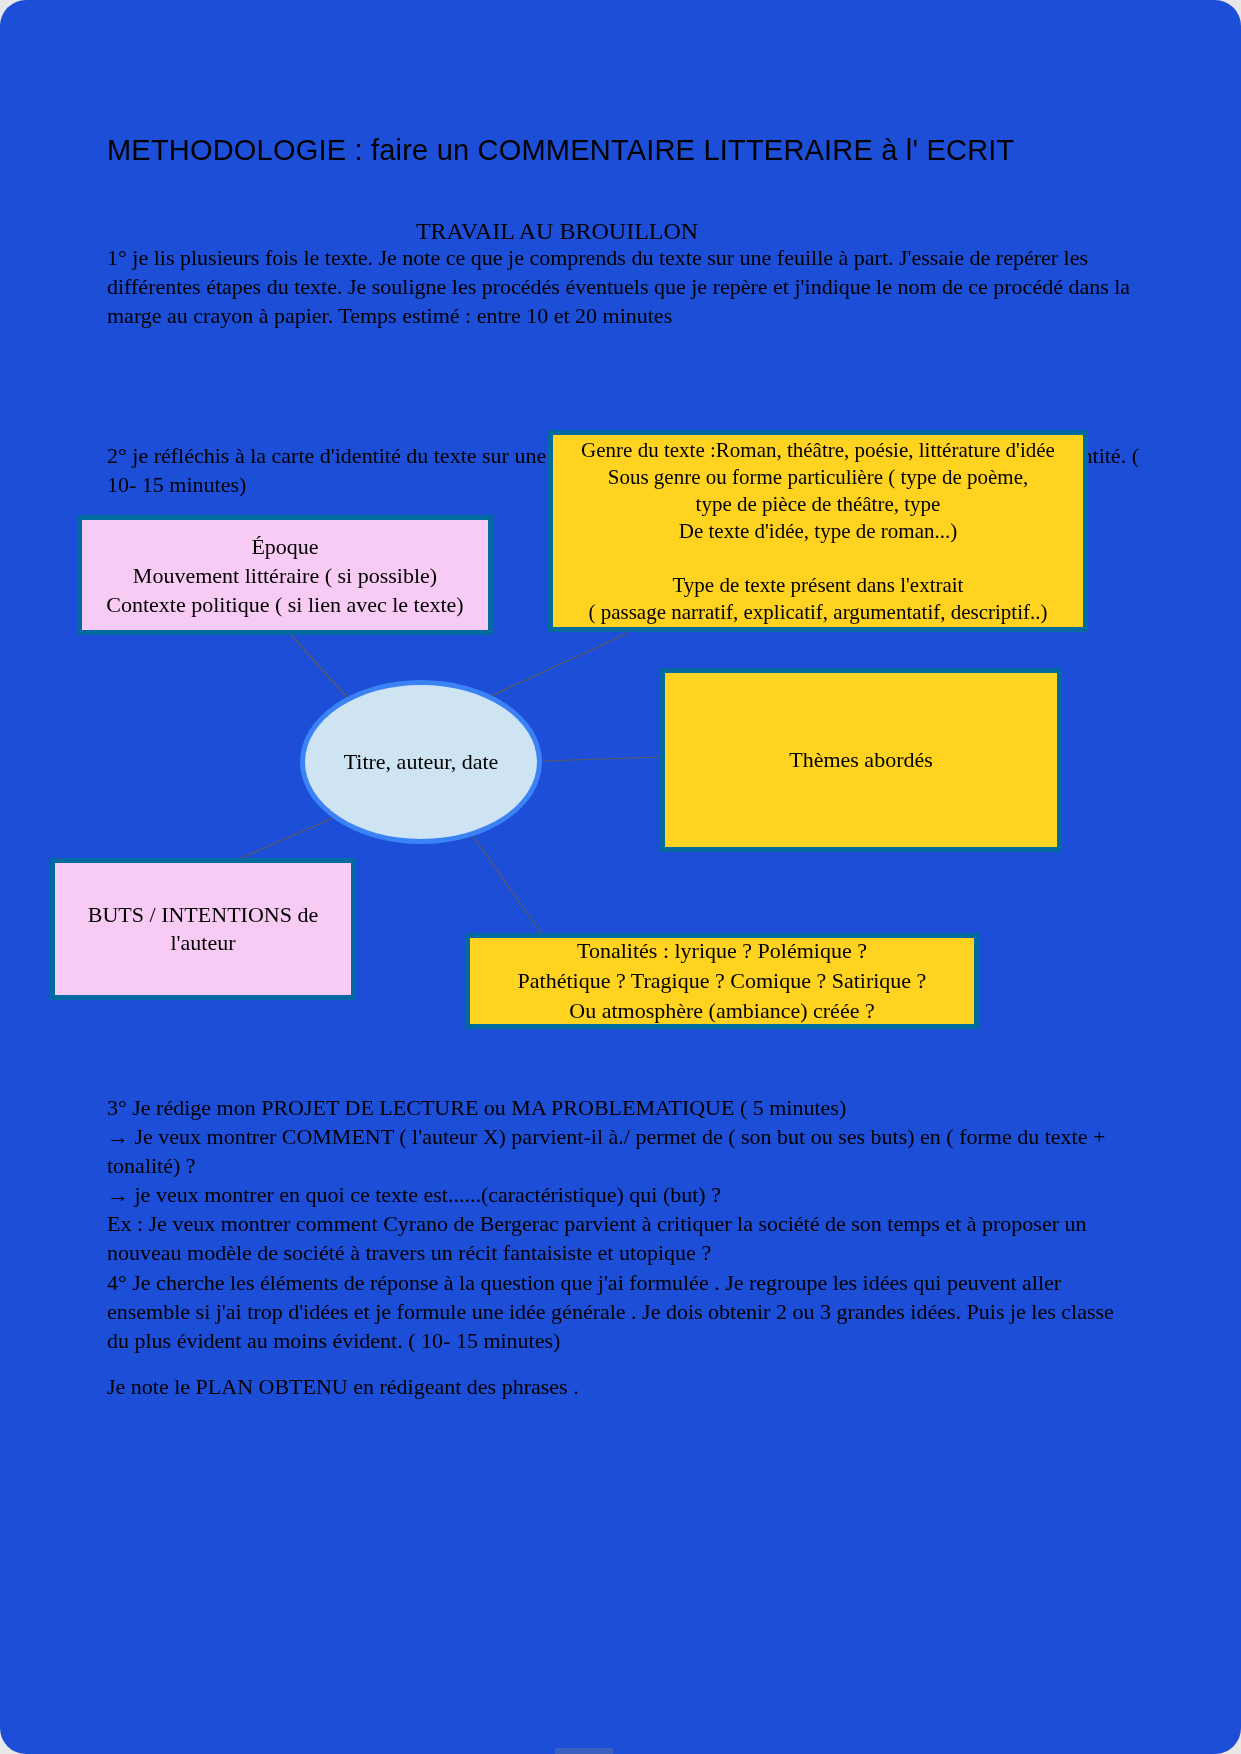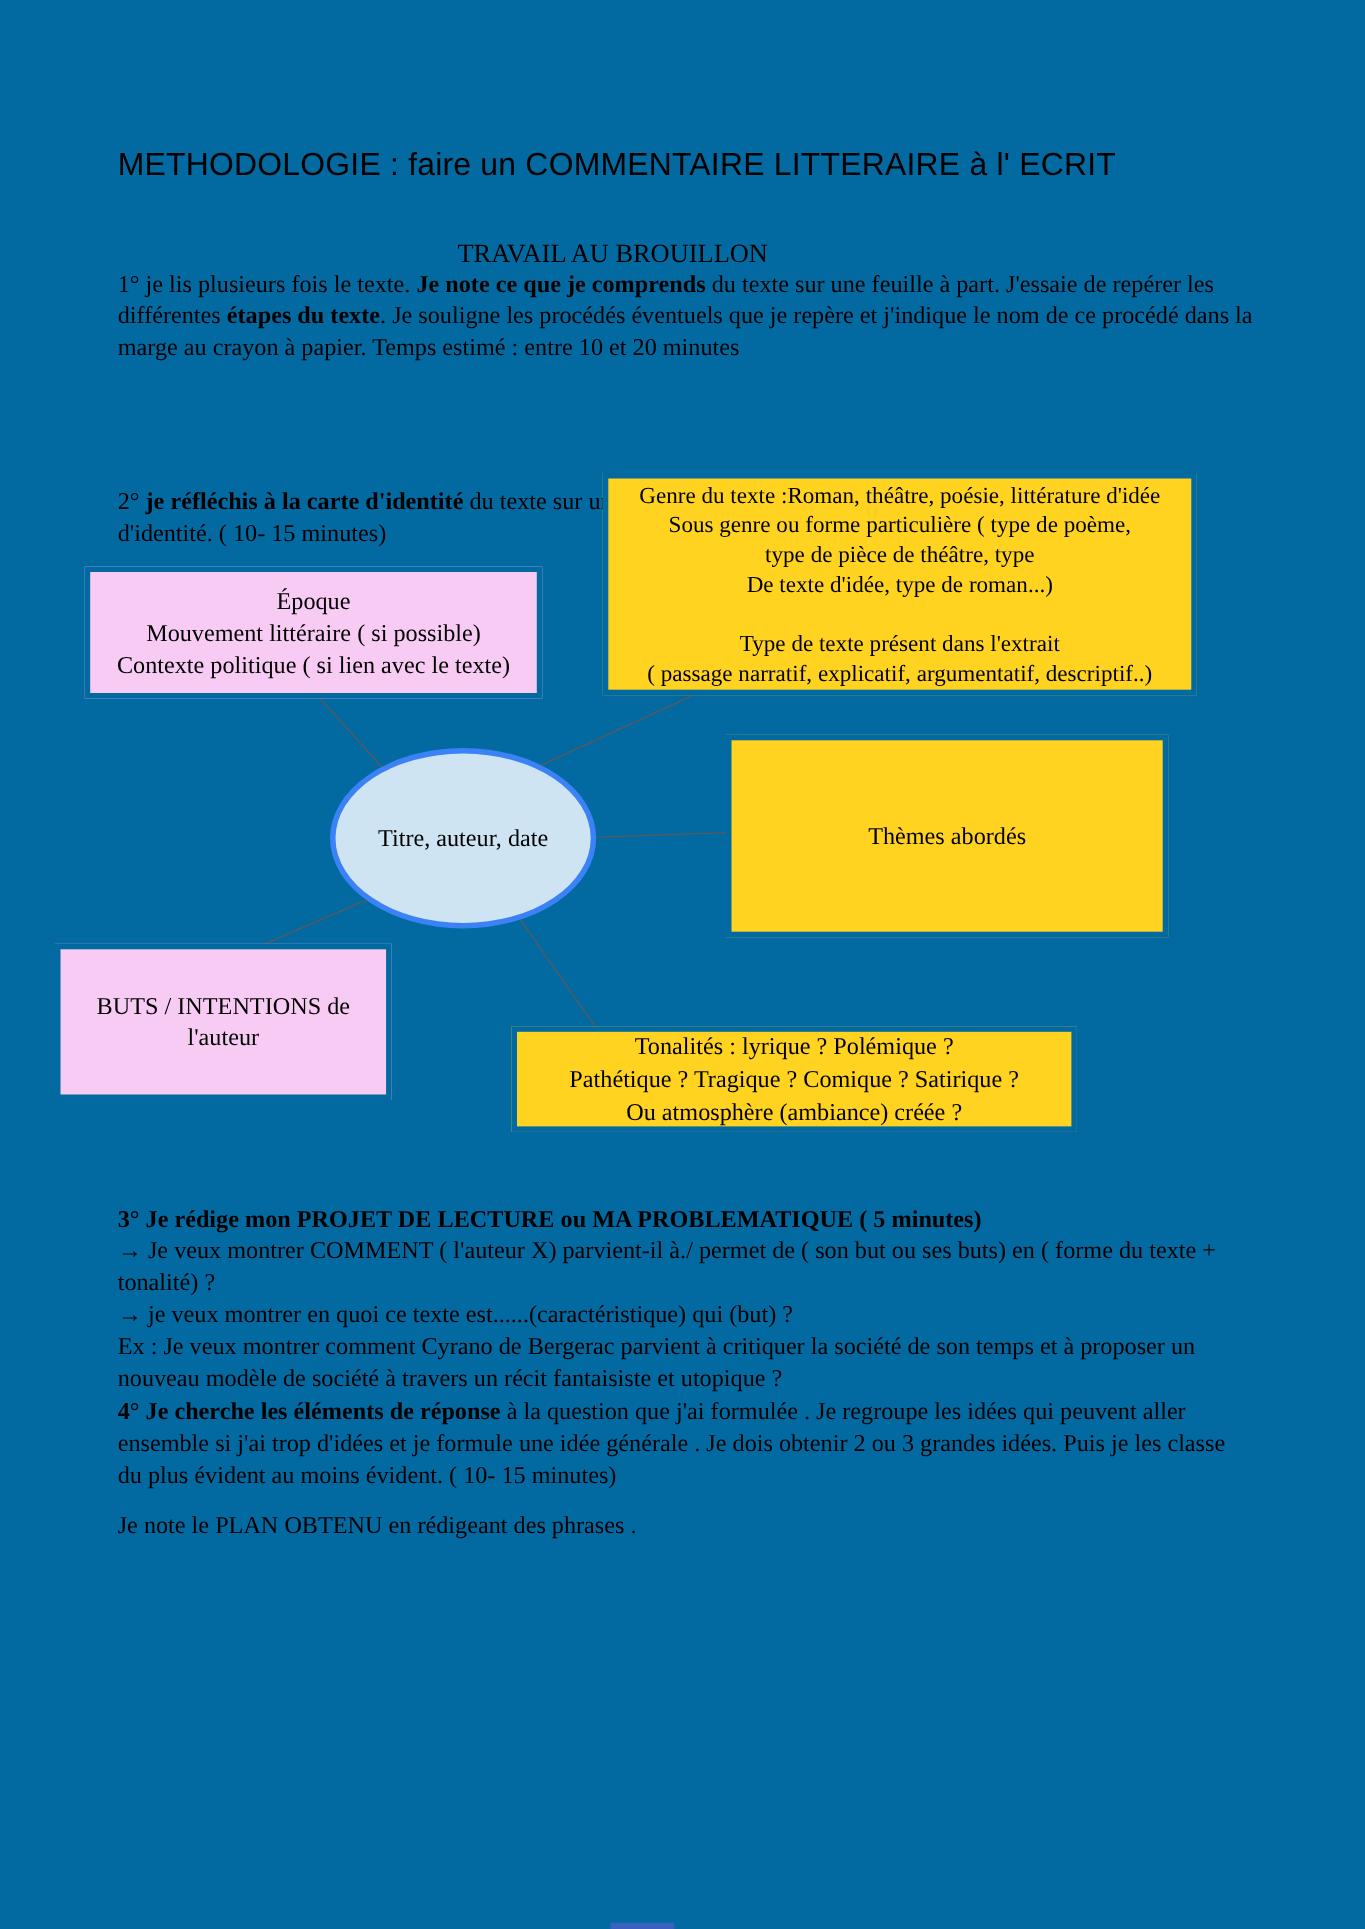--- a/index.html
+++ b/index.html
@@ -2,24 +2,25 @@
 <html><head>
 <meta charset="utf-8">
 <style>
   * { margin: 0; padding: 0; box-sizing: border-box; }
   html, body { background: #e8e8e8; }
   .page {
     position: relative;
     width: 1241px;
     height: 1754px;
     margin: 0 auto;
-    background: #0369a1;
+    background: #1d4ed8;
     font-family: "Liberation Serif", serif;
     color: #000000;
     overflow: hidden;
+    border-radius: 26px;
   }
   .title {
     position: absolute;
     left: 107px;
     top: 134px;
     font-family: "Liberation Sans", sans-serif;
     font-size: 29px;
     font-weight: 400;
     letter-spacing: 0.2px;
   }
@@ -34,21 +35,21 @@
   }
   .para {
     position: absolute;
     left: 107px;
     width: 1032px;
     font-size: 22px;
     line-height: 29px;
   }
   .p1 { top: 243px; }
   .p2 { top: 397px; margin-top: 44px; }
-  .b  { font-weight: bold; }
+  .b  { font-weight: normal; }
   .connectors {
     position: absolute;
     left: 0; top: 0;
     width: 1241px; height: 1754px;
     pointer-events: none;
   }
   .dbox {
     position: absolute;
     display: flex;
     align-items: center;

